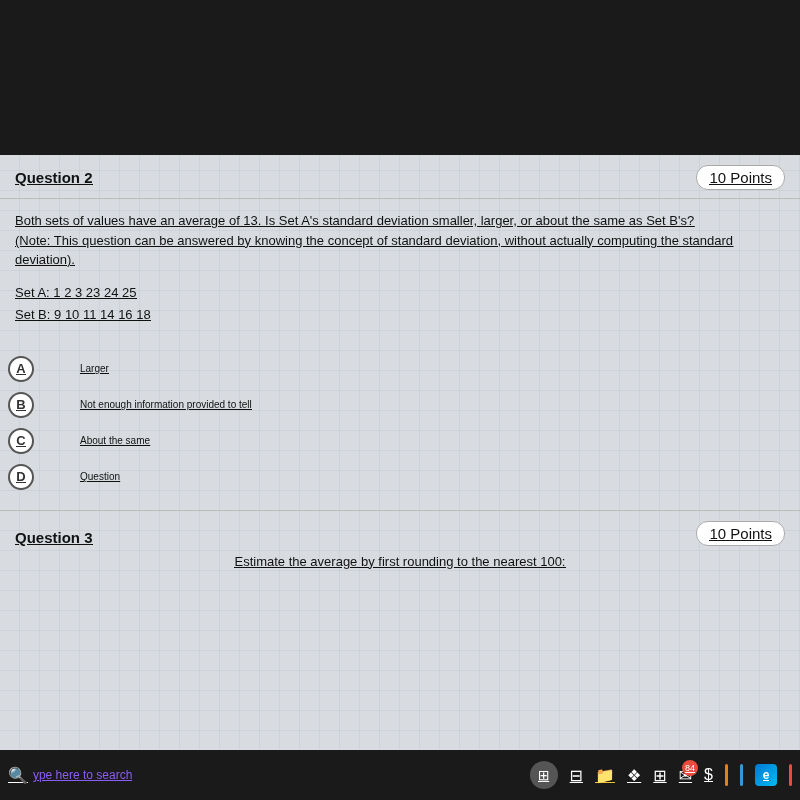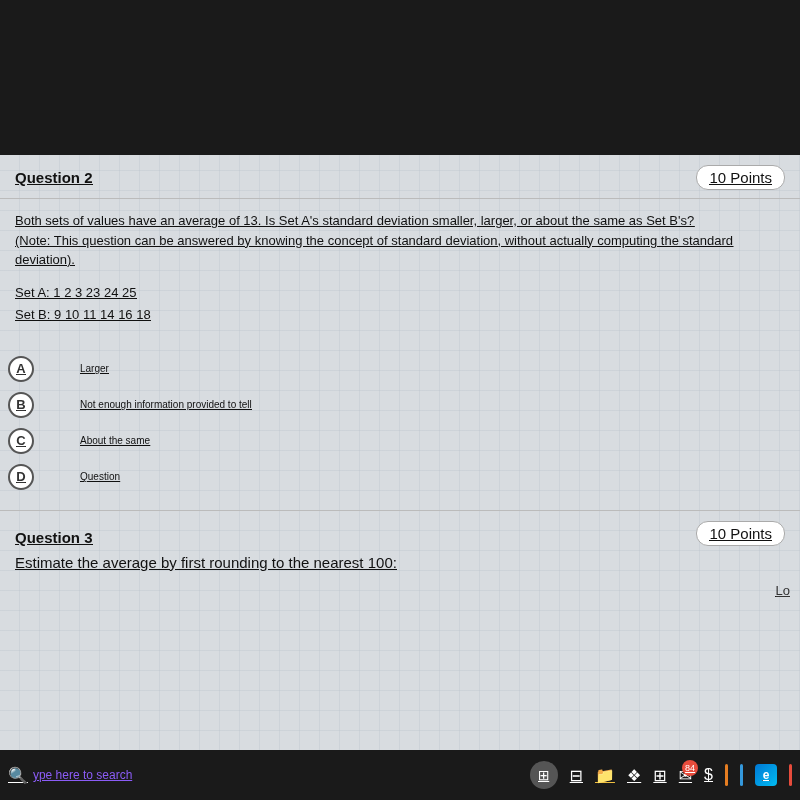--- a/index.html
+++ b/index.html
@@ -132,22 +132,23 @@
     }
 
     .question3-header {
       display: flex;
       justify-content: space-between;
       align-items: flex-end;
       margin-bottom: 8px;
     }
 
     .q3-body {
-      font-size: 15px;
-      color: #111;
+      font-size: 13px;
+      color: #111;
+      text-align: center;
     }
 
     .taskbar {
       height: 50px;
       background: #1a1a1a;
       display: flex;
       align-items: center;
       padding: 0 8px;
       gap: 8px;
     }
@@ -274,23 +275,20 @@
     <div class="question3-section">
       <div class="question3-header">
         <span class="question-title">Question 3</span>
         <span class="points-badge">10 Points</span>
       </div>
       <div class="q3-body">
         <span>Estimate the average by first rounding to the nearest 100:</span>
       </div>
     </div>
 
-    <div style="display:flex; justify-content:flex-end; padding: 4px 10px;">
-      <span style="font-size:13px; color:#333;">Lo</span>
-    </div>
 
   </div>
 
   <div class="taskbar">
 
     <div class="taskbar-search">
       <span style="color:white; font-size:16px;">🔍</span>
       <span class="taskbar-search-text">ype here to search</span>
     </div>
 

